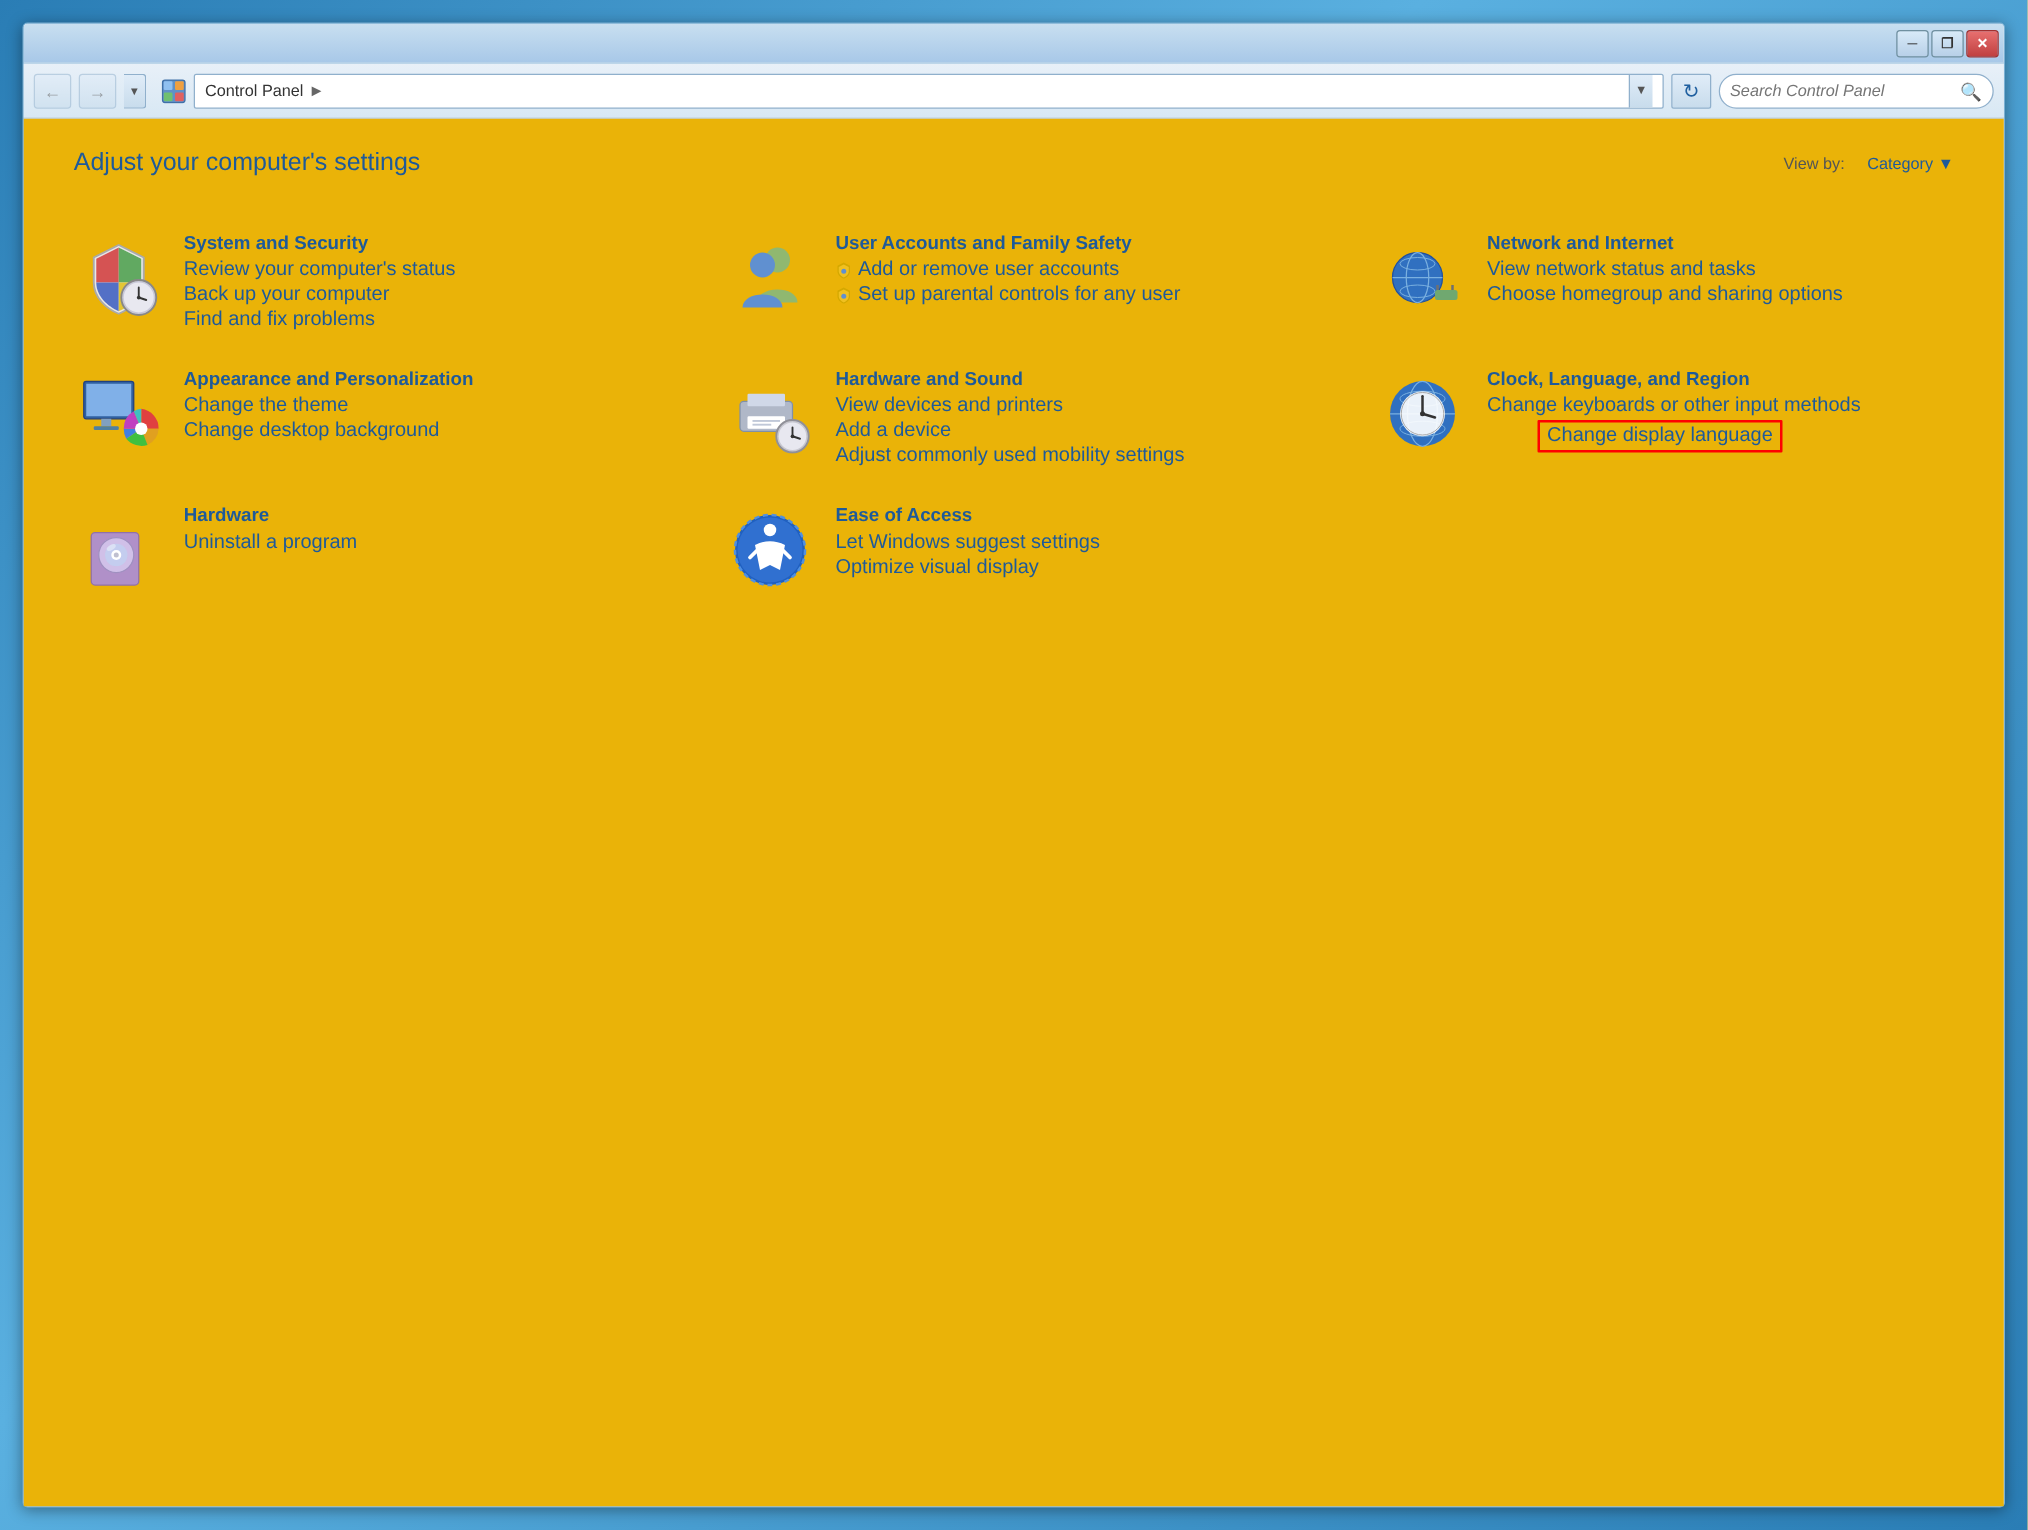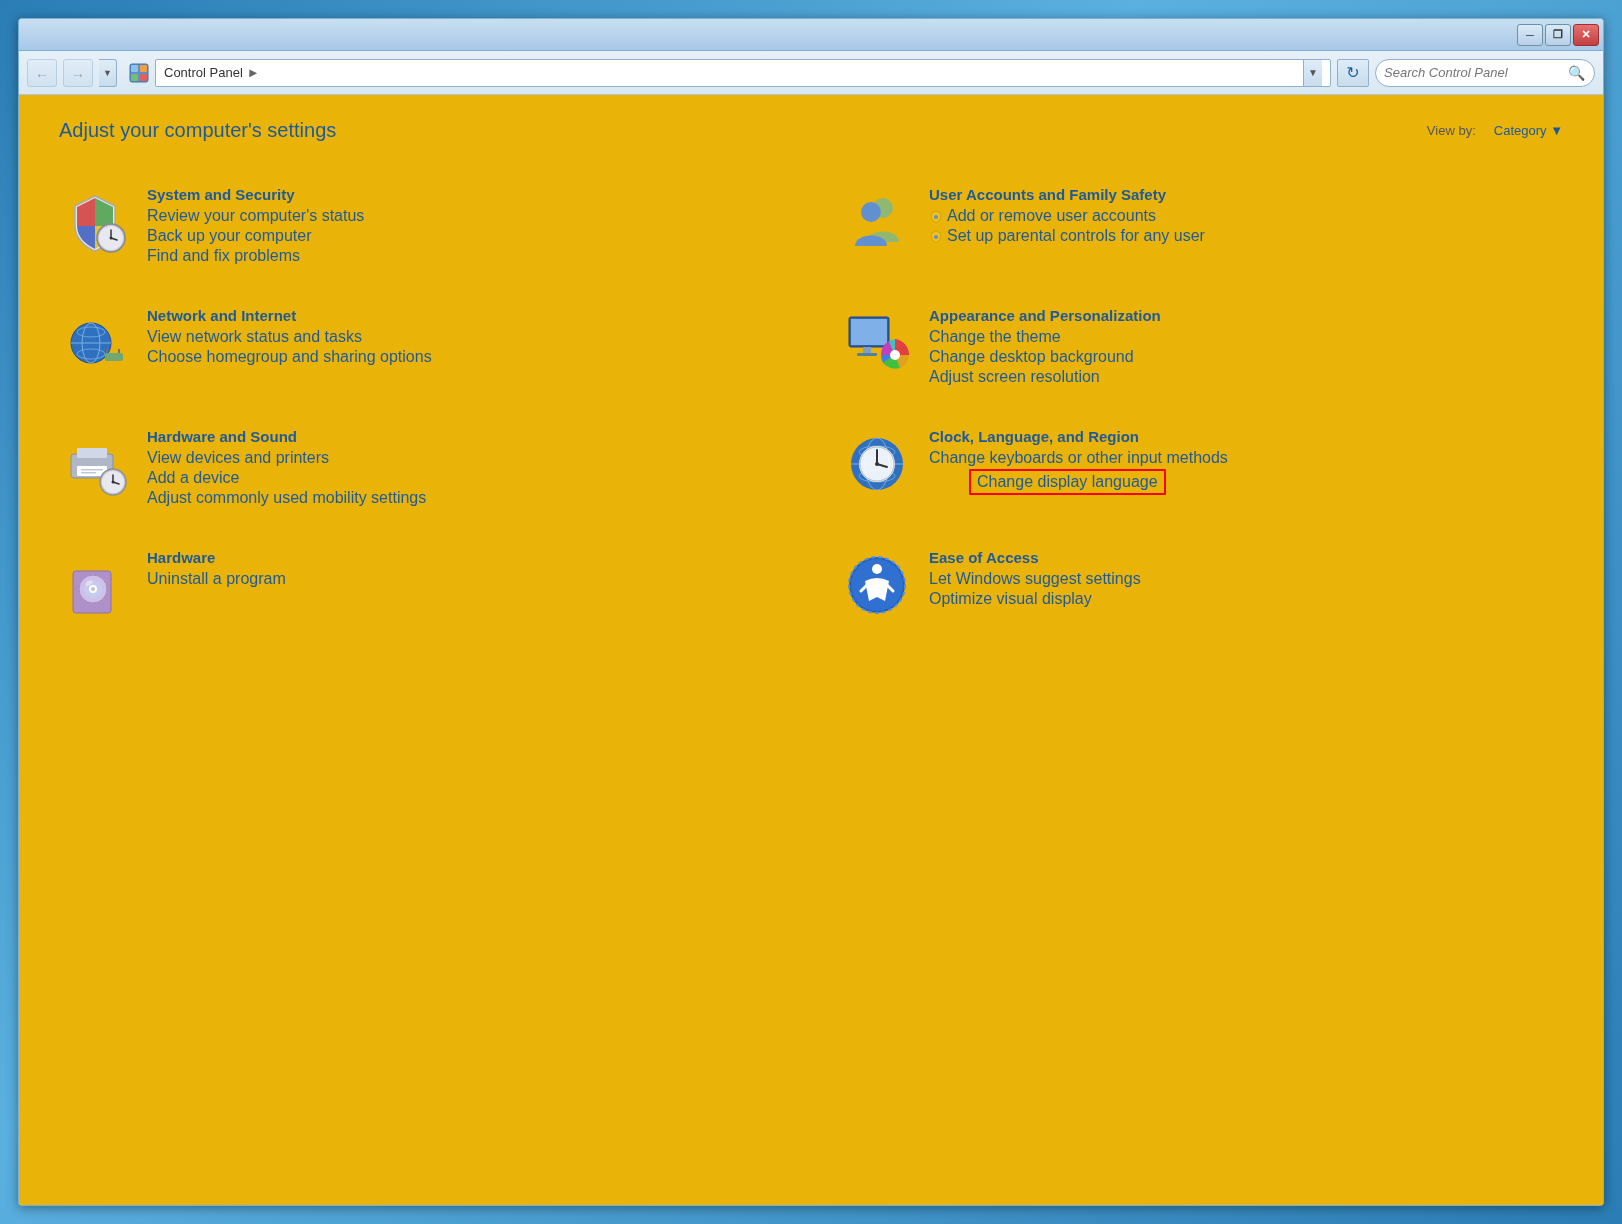--- a/index.html
+++ b/index.html
@@ -198,22 +198,22 @@
     }
     .view-by-link {
       color: #1e5a9a;
       cursor: pointer;
       font-size: 13px;
     }
 
     
     .categories-grid {
       display: grid;
-      grid-template-columns: 1fr 1fr;
-      gap: 12px;
+      grid-template-columns: 1fr 1fr 1fr;
+      gap: 0;
       column-gap: 60px;
     }
 
     .category-item {
       display: flex;
       align-items: flex-start;
       gap: 16px;
       padding: 14px 0;
     }
 
@@ -421,21 +421,20 @@
             <path d="M50 44 L38 52 A16 16 0 0 1 36 44 Z" fill="#4080e0"></path>
             <path d="M50 44 L36 44 A16 16 0 0 1 44 30 Z" fill="#c040c0"></path>
             <path d="M50 44 L44 30 A16 16 0 0 1 50 28 Z" fill="#40c0c0"></path>
             <circle cx="50" cy="44" r="5" fill="white"></circle>
           </svg>
         </div>
         <div class="cat-content">
           <div class="cat-title">Appearance and Personalization</div>
           <div class="cat-link">Change the theme</div>
           <div class="cat-link">Change desktop background</div>
-          <div class="cat-link">Adjust screen resolution</div>
         </div>
       </div>
 
       <div class="category-item">
         <div class="cat-icon">
           <svg width="64" height="64" viewBox="0 0 64 64">
 
             <rect x="8" y="22" width="42" height="24" rx="3" fill="#b0b8c8" stroke="#8090a8" stroke-width="1"></rect>
             <rect x="14" y="16" width="30" height="10" rx="1" fill="#d0d8e8"></rect>
             <rect x="14" y="34" width="30" height="10" rx="1" fill="white"></rect>

